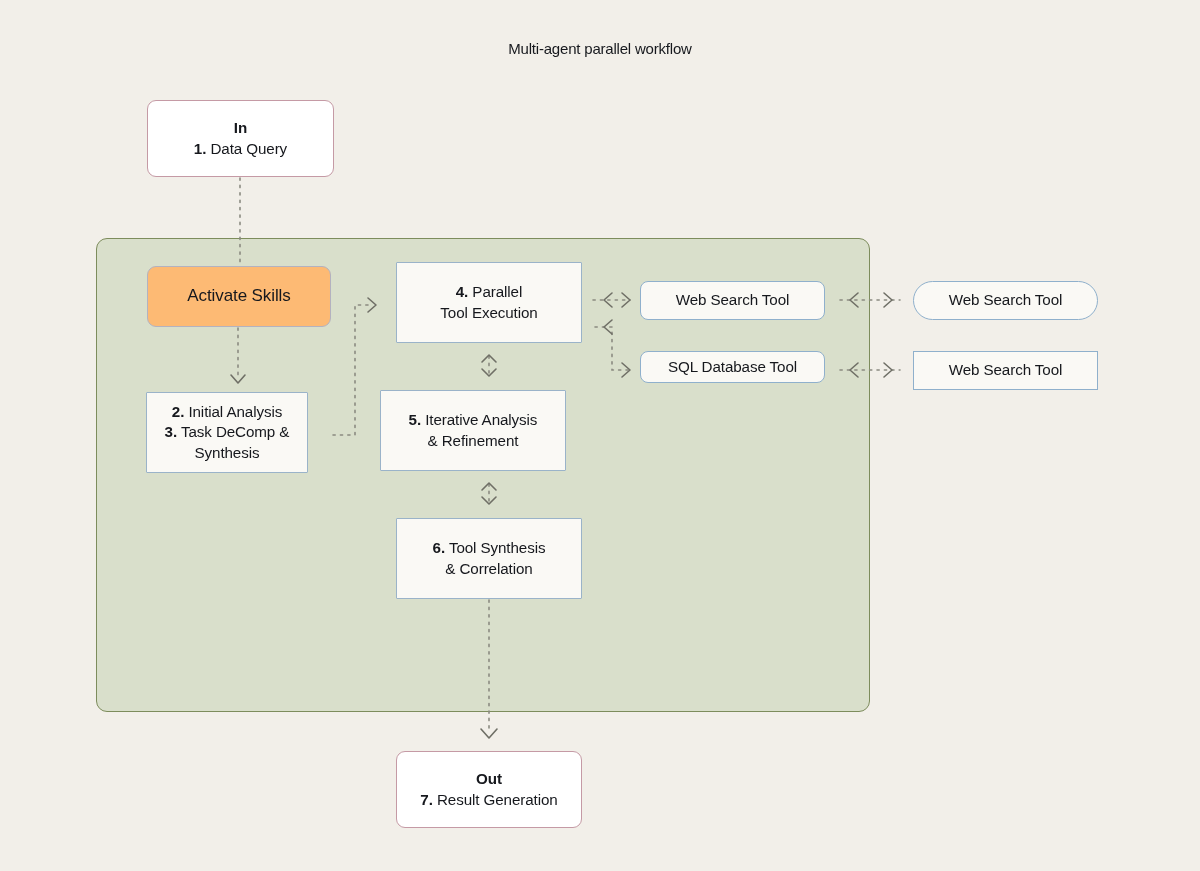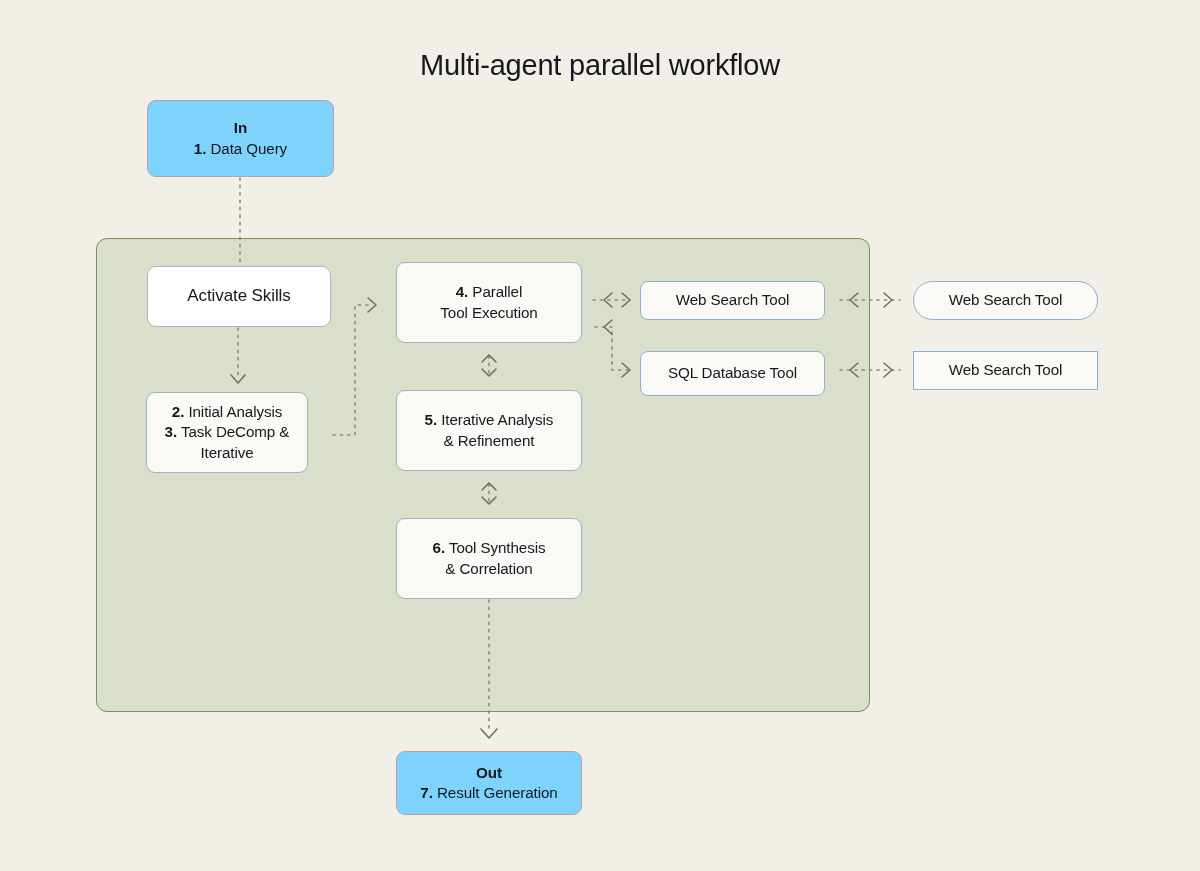--- a/index.html
+++ b/index.html
@@ -27,25 +27,24 @@
     height: 871px;
     pointer-events: none;
   }
 
   .title {
     position: absolute;
     left: 0;
     top: 40px;
     width: 1200px;
     text-align: center;
-    font-size: 29px;
+    font-size: 15px;
     font-weight: 400;
     letter-spacing: -0.2px;
     color: #16181d;
-    margin-top: 9px;
   }
 
   .container-box {
     position: absolute;
     left: 96px;
     top: 238px;
     width: 774px;
     height: 474px;
     background: #d9dfcb;
     border: 1.6px solid #7d8c5c;
@@ -62,34 +61,34 @@
     justify-content: center;
     text-align: center;
     line-height: 1.32;
     font-size: 15.2px;
     letter-spacing: -0.1px;
   }
   .node .ln { display: block; white-space: nowrap; }
   .node b { font-weight: 700; }
 
   .node.io {
-    background: #7dd3fc;
+    background: #ffffff;
     border: 1.4px solid #c59aa5;
     border-radius: 9px;
   }
   .node.skill {
-    background: #ffffff;
+    background: #fdba74;
     border: 1.4px solid #b3b2c0;
     border-radius: 9px;
     font-size: 17px;
   }
   .node.step {
     background: #faf9f5;
     border: 1.4px solid #9ab3c9;
-    border-radius: 9px;
+    border-radius: 1px;
     text-align: center;
   }
   .node.tool {
     background: #faf9f5;
     border: 1.4px solid #8fb0cc;
     border-radius: 8px;
     font-size: 15.2px;
   }
   .node.tool-pill {
     background: #faf9f5;
@@ -101,27 +100,27 @@
     background: #faf9f5;
     border: 1.5px solid #8fb0cc;
     border-radius: 0px;
     font-size: 15.2px;
   }
 
   #n-in      { left: 147px; top: 100px;  width: 187px; height: 77px; }
   #n-skills  { left: 147px; top: 266px;  width: 184px; height: 61px; }
   #n-analysis{ left: 146px; top: 392px;  width: 162px; height: 81px; }
   #n-parallel{ left: 396px; top: 262px;  width: 186px; height: 81px; }
-  #n-iter    { left: 396px; top: 390px;  width: 186px; height: 81px; }
+  #n-iter    { left: 380px; top: 390px;  width: 186px; height: 81px; }
   #n-synth   { left: 396px; top: 518px;  width: 186px; height: 81px; }
   #n-web1    { left: 640px; top: 281px;  width: 185px; height: 39px; }
-  #n-sql     { left: 640px; top: 351px;  width: 185px; height: 45px; }
+  #n-sql     { left: 640px; top: 351px;  width: 185px; height: 32px; }
   #n-web2    { left: 913px; top: 281px;  width: 185px; height: 39px; }
   #n-web3    { left: 913px; top: 351px;  width: 185px; height: 39px; }
-  #n-out     { left: 396px; top: 751px;  width: 186px; height: 64px; }
+  #n-out     { left: 396px; top: 751px;  width: 186px; height: 77px; }
 </style>
 </head>
 <body>
 
 <div id="canvas">
 
   <div class="title">Multi-agent parallel workflow</div>
 
   <div class="container-box"></div>
 
@@ -182,21 +181,21 @@
     <span class="ln"><b>1.</b> <span>Data Query</span></span>
   </div>
 
   <div class="node skill" id="n-skills">
     <span class="ln">Activate Skills</span>
   </div>
 
   <div class="node step" id="n-analysis">
     <span class="ln"><b>2.</b> <span>Initial Analysis</span></span>
     <span class="ln"><b>3.</b> <span>Task DeComp &amp;</span></span>
-    <span class="ln">Iterative</span>
+    <span class="ln">Synthesis</span>
   </div>
 
   <div class="node step" id="n-parallel">
     <span class="ln"><b>4.</b> <span>Parallel</span></span>
     <span class="ln">Tool Execution</span>
   </div>
 
   <div class="node step" id="n-iter">
     <span class="ln"><b>5.</b> <span>Iterative Analysis</span></span>
     <span class="ln">&amp; Refinement</span>

